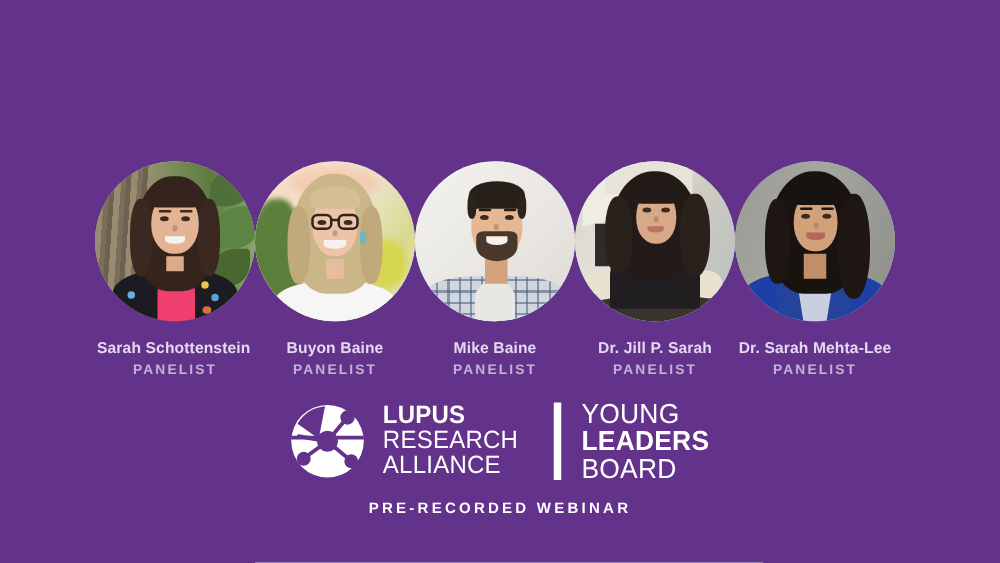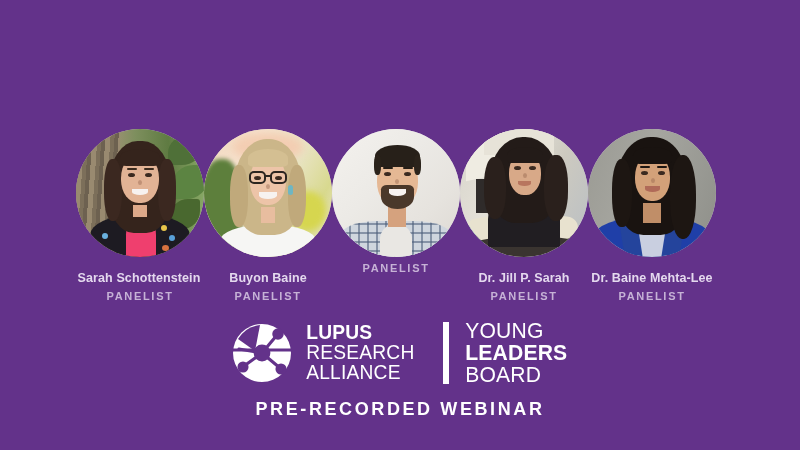--- a/index.html
+++ b/index.html
@@ -134,21 +134,21 @@
   }
   .ylb-text { color:#ffffff; line-height:0.99; font-size:22px; letter-spacing:0.2px; transform:scaleX(0.96); }
   .ylb-l1 { font-weight:normal; }
   .ylb-l2 { font-weight:bold; }
   .ylb-l3 { font-weight:normal; }
 
   
   .footer {
     position:absolute; top:399px; left:0; width:800px;
     text-align:center;
-    color:#ffffff; font-size:18px; font-weight:bold;
+    color:#ffffff; font-size:12px; font-weight:bold;
     letter-spacing:2.6px; white-space:nowrap;
   }
 </style>
 </head>
 <body>
 
 <div id="banner">
 
 
   <div class="panel-row">
@@ -241,20 +241,21 @@
           <div class="eye" style="left:52px;top:43px;"></div>
           <div class="eye" style="left:72px;top:43px;"></div>
           <div class="brow" style="left:51px;top:38px;background:#241d16;"></div>
           <div class="brow" style="left:71px;top:38px;background:#241d16;"></div>
           <div class="nose" style="left:63px;top:50px;"></div>
 
           <div style="position:absolute;left:49px;top:56px;width:33px;height:24px;background:#4a382a;border-radius:18% 18% 50% 50%;"></div>
           <div class="mouth" style="left:57px;top:60px;width:17px;height:7px;"></div>
         </div>
       </div>
+      <div class="pname">Mike Baine</div>
       <div class="prole">PANELIST</div>
     </div>
 
     <div class="panelist">
       <div class="avatar">
         <div class="scene p4-bg">
           <div class="p4-panel" style="left:6px;top:6px;width:40px;height:42px;transform:skewY(-12deg);"></div>
           <div class="p4-panel" style="left:24px;top:0;width:70px;height:26px;background:#e7e3d8;"></div>
           <div class="p4-dark" style="left:16px;top:50px;width:16px;height:34px;"></div>
           <div class="p4-teal" style="left:-6px;top:96px;width:30px;height:30px;"></div>
@@ -303,21 +304,21 @@
           <div class="face" style="left:47px;top:24px;width:35px;height:48px;background:#d3a179;"></div>
           <div class="hair" style="left:45px;top:18px;width:39px;height:17px;background:#191310;border-radius:50% 50% 18% 18%;"></div>
           <div class="eye" style="left:53px;top:42px;"></div>
           <div class="eye" style="left:70px;top:42px;"></div>
           <div class="brow" style="left:52px;top:37px;background:#1d1510;"></div>
           <div class="brow" style="left:69px;top:37px;background:#1d1510;"></div>
           <div class="nose" style="left:63px;top:49px;"></div>
           <div class="mouth" style="left:57px;top:57px;width:15px;height:6px;background:#b06a58;"></div>
         </div>
       </div>
-      <div class="pname">Dr. Baine Mehta-Lee</div>
+      <div class="pname">Dr. Sarah Mehta-Lee</div>
       <div class="prole">PANELIST</div>
     </div>
 
   </div>
 
   <div class="logo-row">
 
     <div class="lra-mark">
       <svg viewBox="0 0 62 62" width="62" height="62" aria-hidden="true">
         <circle cx="31" cy="31" r="29" fill="#ffffff"></circle>

